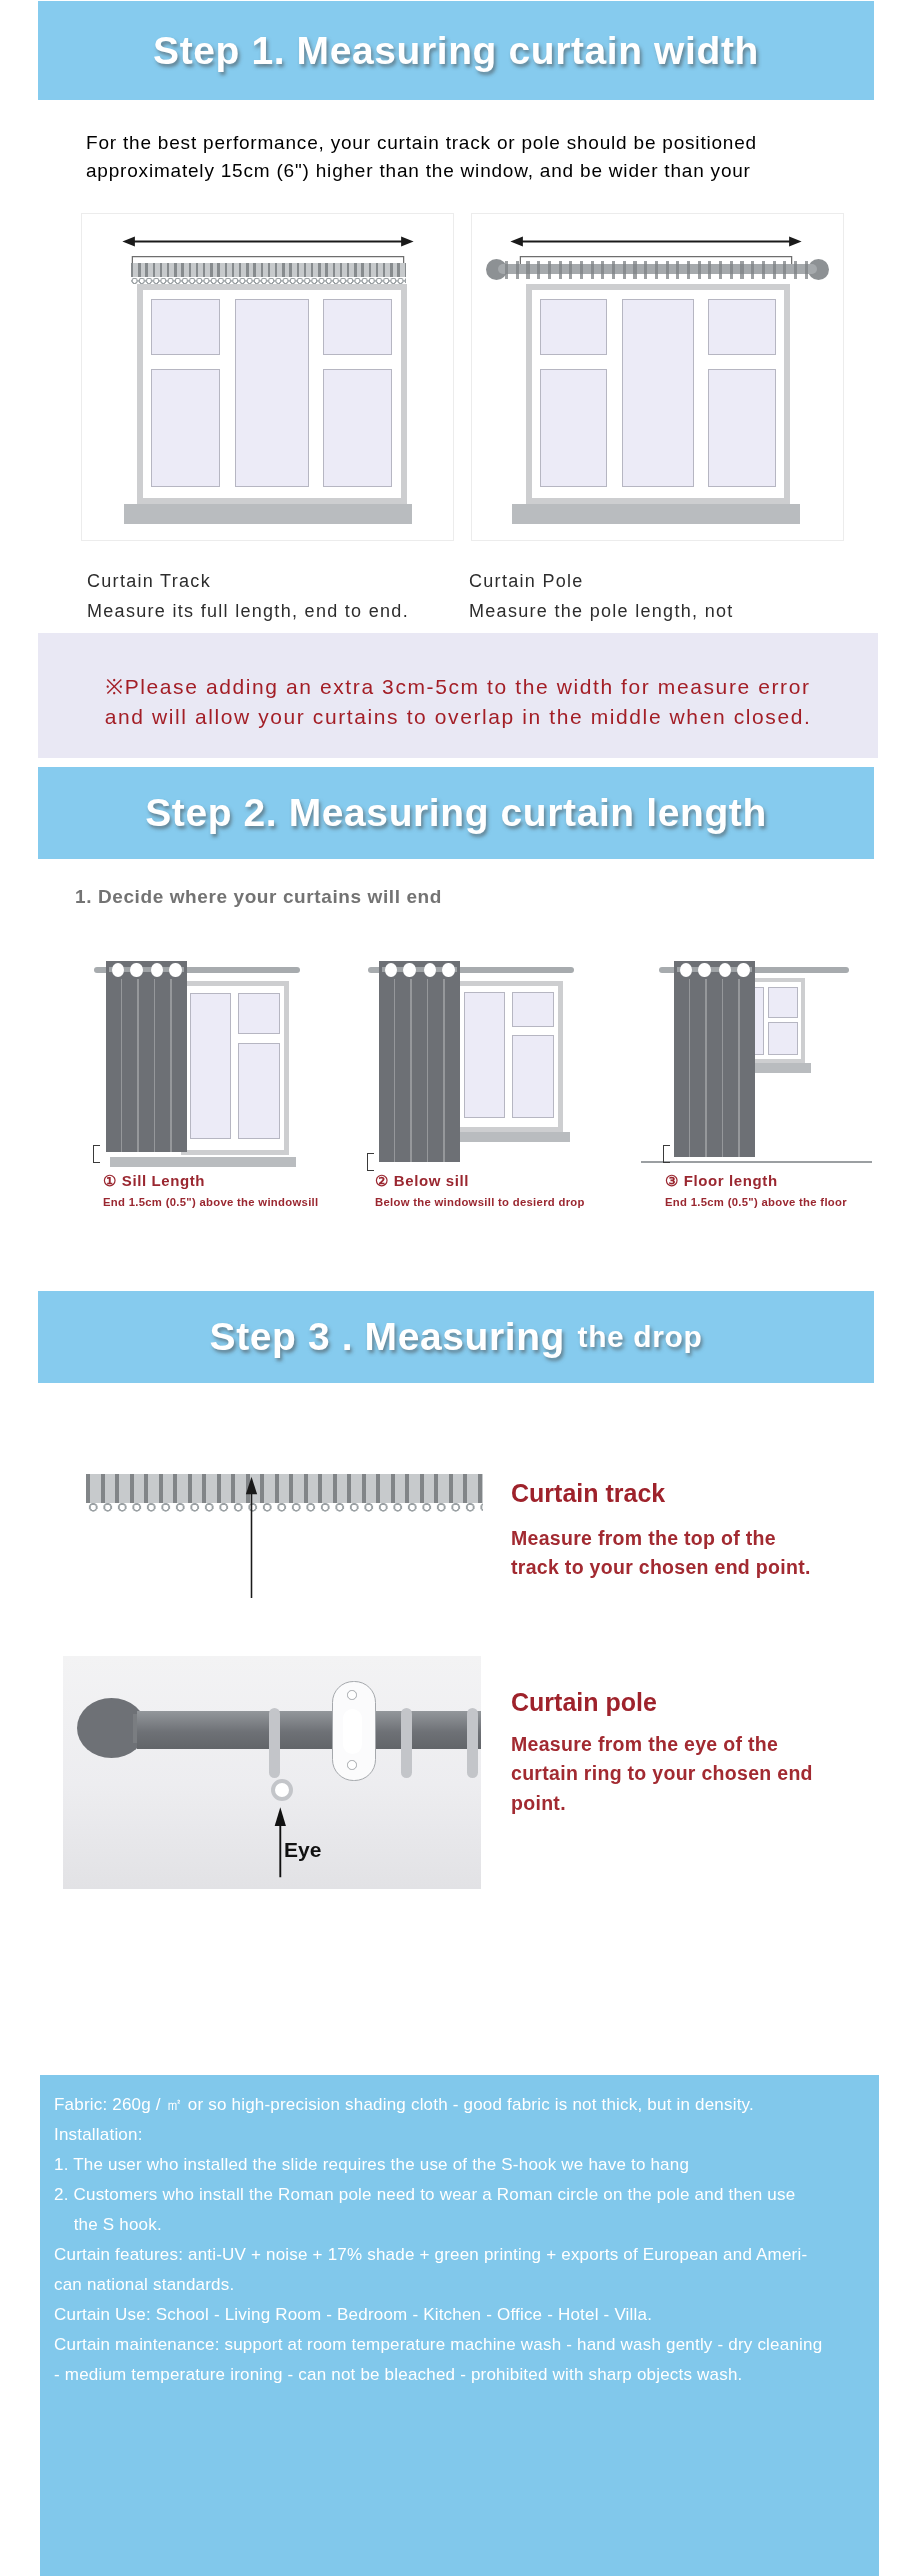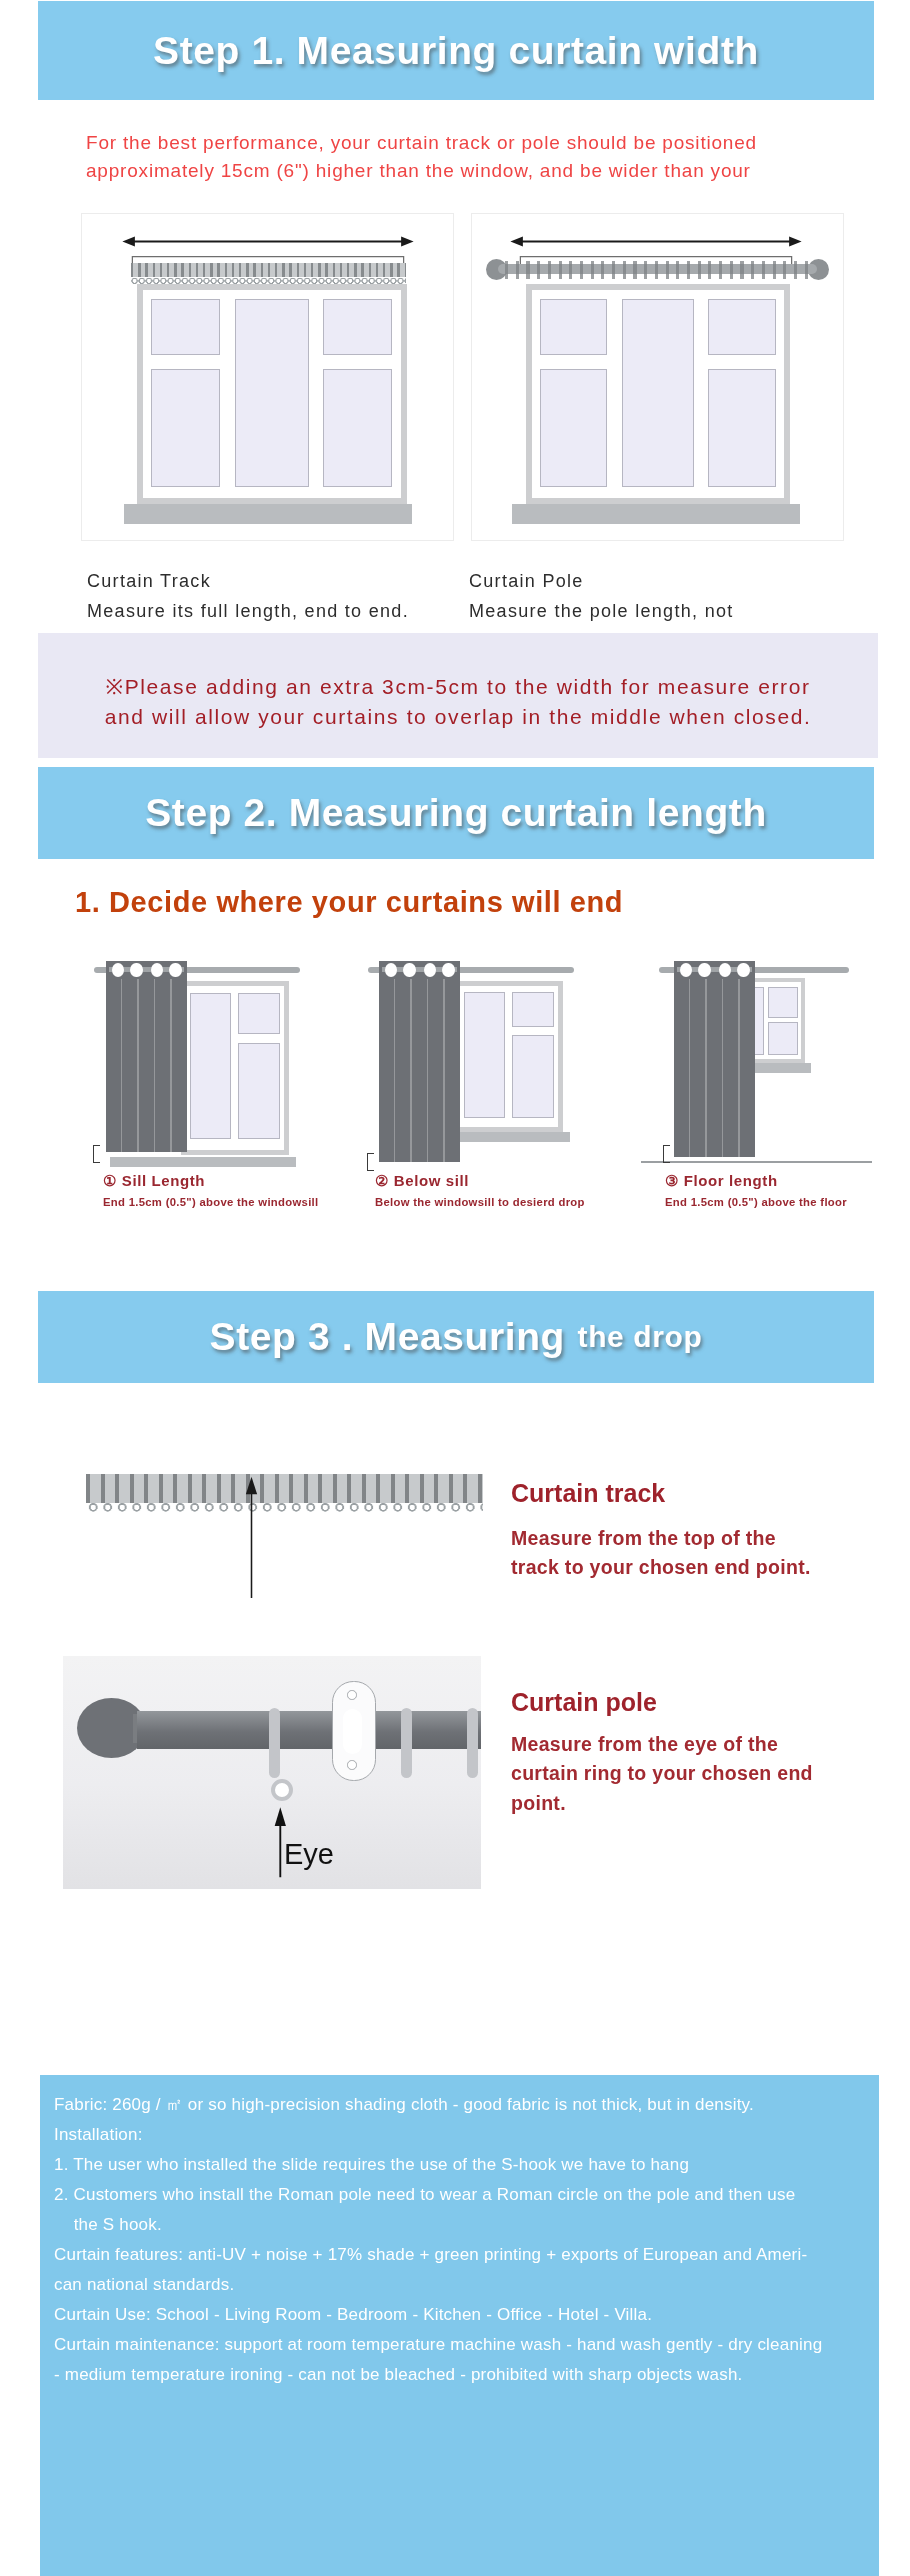--- a/index.html
+++ b/index.html
@@ -7,26 +7,26 @@
         font-family:"Liberation Sans",sans-serif;overflow:hidden;}
 
   
   .banner{position:absolute;left:38px;width:836px;background:var(--banner_blue);
           display:flex;align-items:center;justify-content:center;}
   .banner-title{font-weight:bold;color:#fff;font-size:39px;letter-spacing:0.6px;
                 text-shadow:1.9px 2.5px 3.8px rgba(70,70,70,.55);white-space:nowrap;}
   .banner-sub{font-size:30px;margin-left:12.6px;}
 
   
-  .introline{position:absolute;left:86px;font-size:19px;letter-spacing:0.8px;color:#ef4444;white-space:nowrap;}
+  .introline{position:absolute;left:86px;font-size:19px;letter-spacing:0.8px;color:#000000;white-space:nowrap;}
   .cap{position:absolute;font-size:18px;letter-spacing:1.3px;color:#2d2d2d;white-space:nowrap;}
   .note{position:absolute;left:38px;width:840px;background:var(--note_bg);
         color:var(--note_red);text-align:center;font-size:21px;letter-spacing:1.6px;}
   .note div{line-height:30px;white-space:nowrap;}
-  .h1{position:absolute;font-weight:bold;color:#c2410c;font-size:29px;letter-spacing:0.6px;white-space:nowrap;}
+  .h1{position:absolute;font-weight:bold;color:#737373;font-size:19px;letter-spacing:0.6px;white-space:nowrap;}
 
   
   .dbox{position:absolute;top:213px;width:371px;height:326px;background:#fff;border:0.6px solid #ececec;}
   .track-band{position:absolute;background:#c7cacc;
     background-image:repeating-linear-gradient(90deg, rgba(100,105,108,.65) 0 2.5px, transparent 2.5px 7.2px);}
   .ring-row{position:absolute;
     background-image:radial-gradient(circle at 3.6px 5px, rgba(255,255,255,0) 1.9px, #9aa0a3 2.1px 3.1px, rgba(255,255,255,0) 3.5px);
     background-size:7.2px 11.3px;background-repeat:repeat-x;}
   .pole-bar{position:absolute;background:#a5a9ac;border-radius:5px;}
   .pole-ticks{position:absolute;background:repeating-linear-gradient(90deg, rgba(125,129,132,.75) 0 3.1px, transparent 3.1px 10.7px);}
@@ -48,21 +48,21 @@
   .floorline{position:absolute;height:1.9px;background:#9b9fa2;}
   .opt-label{position:absolute;font-size:15px;font-weight:bold;color:var(--label_red);letter-spacing:0.6px;white-space:nowrap;}
   .opt-desc{position:absolute;font-size:11.3px;font-weight:bold;color:var(--label_red);letter-spacing:0.3px;white-space:nowrap;}
 
   
   .red-title{position:absolute;font-size:25px;font-weight:bold;color:var(--dark_red);white-space:nowrap;}
   .red-line{position:absolute;font-size:19.5px;font-weight:bold;color:#A22A31;letter-spacing:0.3px;white-space:nowrap;}
   .polebox{position:absolute;left:63px;top:1656px;width:418px;height:233px;
            background:linear-gradient(180deg,#f3f3f4 0%,#ededf0 55%,#e2e2e5 100%);}
   .pb{position:absolute;}
-  .eye-label{position:absolute;font-size:29px;font-weight:normal;color:#111;}
+  .eye-label{position:absolute;font-size:21px;font-weight:bold;color:#111;}
 
   
   .info{position:absolute;left:40px;top:2075px;width:839px;height:592px;background:var(--info_blue);
         color:#fff;padding-top:15px;box-sizing:border-box;}
   .info div{margin-left:14px;font-size:17px;line-height:30px;white-space:pre;letter-spacing:0.2px;}
 </style>
 </head>
 <body>
 
 <div class="page">

